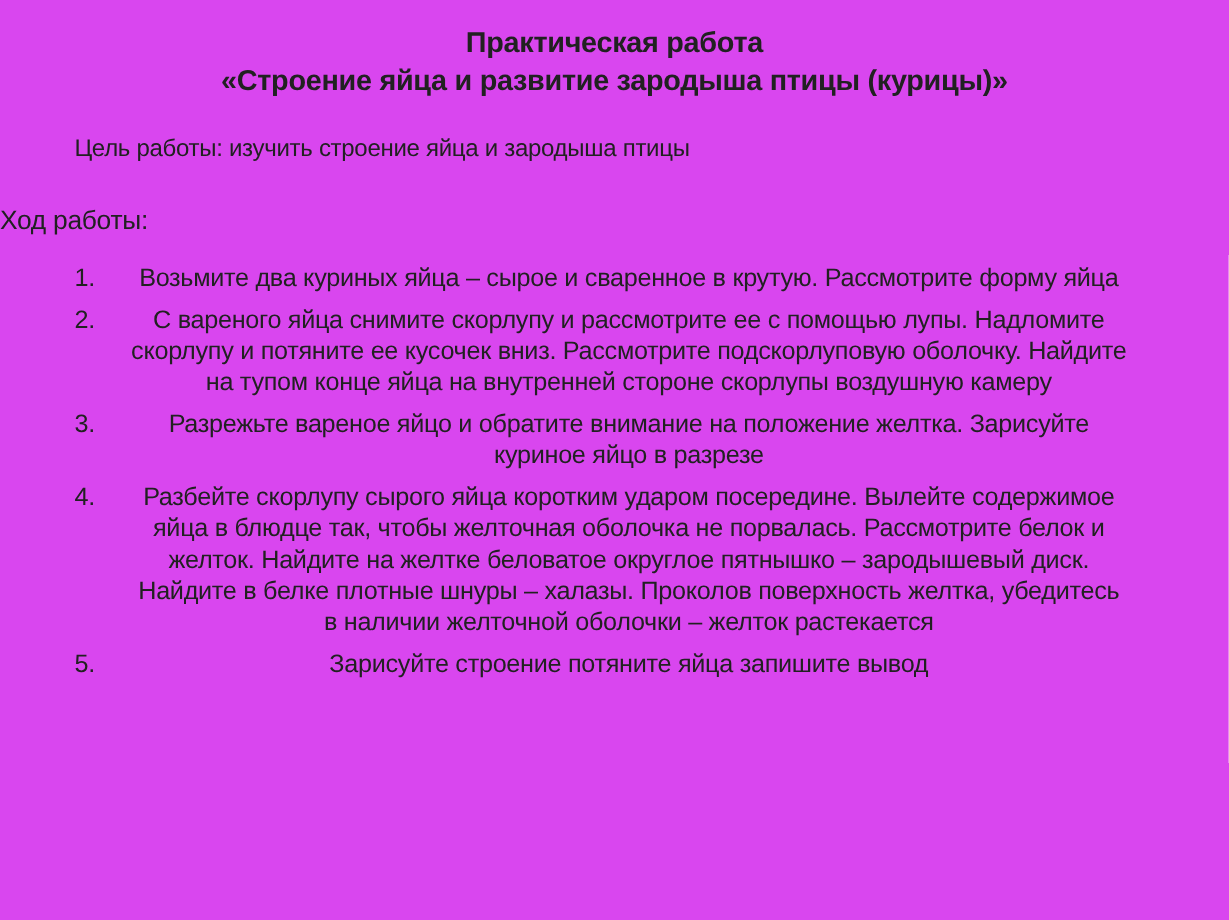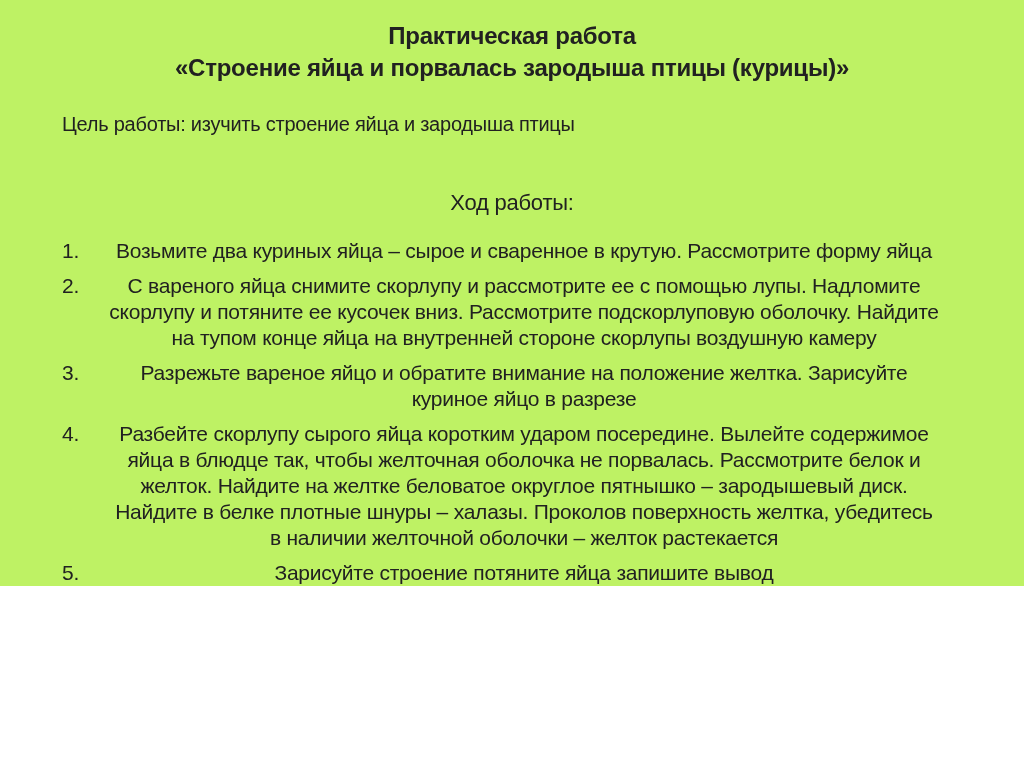--- a/index.html
+++ b/index.html
@@ -4,22 +4,22 @@
 <title>Slide</title>
 <style>
   html, body {
     margin: 0;
     padding: 0;
     background: #ffffff;
   }
   .slide {
     position: relative;
     width: 1024px;
-    height: 586px;
-    background: #bef264;
+    height: 767px;
+    background: #d946ef;
     overflow: hidden;
     font-family: "Liberation Sans", "DejaVu Sans", sans-serif;
     color: #212121;
     letter-spacing: -0.015em;
     box-sizing: border-box;
   }
   .title {
     margin-top: 20px;
     text-align: center;
     font-size: 24px;
@@ -27,22 +27,22 @@
     font-weight: 700;
   }
   .title .line { display: block; }
   .goal {
     margin: 27px 64px 0 62px;
     font-size: 20px;
     line-height: 27px;
     font-weight: 400;
   }
   .section-heading {
-    margin-top: 51px;
-    text-align: center;
+    margin-top: 32px;
+    text-align: left;
     font-size: 22px;
     line-height: 27px;
     font-weight: 400;
   }
   .steps {
     margin: 11px 84px 0 62px;
   }
   .step {
     display: grid;
     grid-template-columns: 46px 1fr;
@@ -57,21 +57,21 @@
     text-align: center;
   }
 </style>
 </head>
 <body>
 
 <div class="slide">
 
   <h1 class="title">
     <span class="line">Практическая работа</span>
-    <span class="line">«Строение яйца и порвалась зародыша птицы (курицы)»</span>
+    <span class="line">«Строение яйца и развитие зародыша птицы (курицы)»</span>
   </h1>
 
   <p class="goal">Цель работы: изучить строение яйца и зародыша птицы</p>
 
   <p class="section-heading">Ход работы:</p>
 
   <div class="steps" id="steps-list">
       <div class="step">
         <span class="num">1.</span>
         <span class="txt">Возьмите два куриных яйца – сырое и сваренное в крутую. Рассмотрите форму яйца</span>

